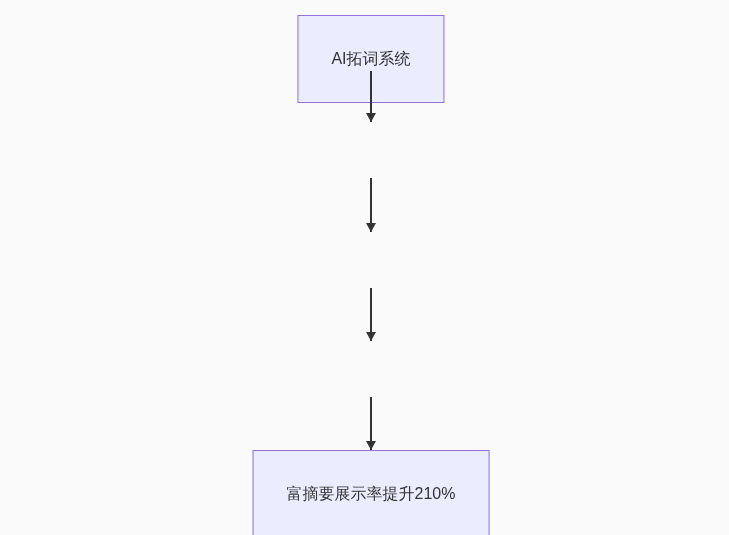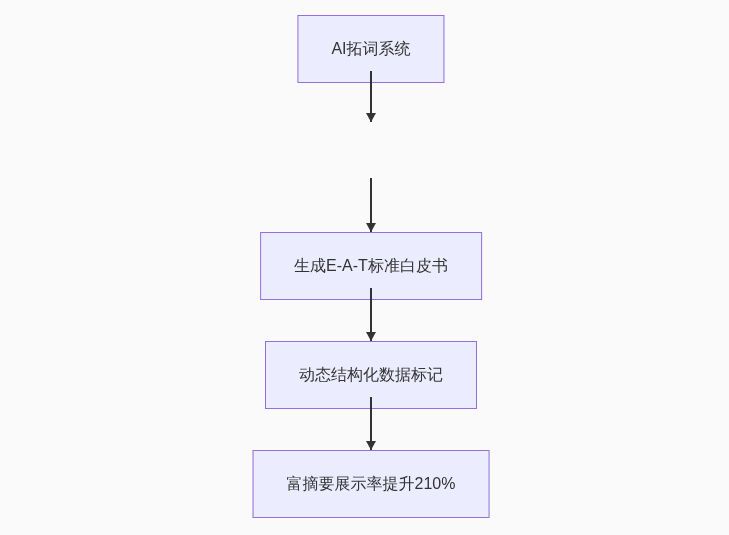--- a/index.html
+++ b/index.html
@@ -15,21 +15,21 @@
     height: 535px;
     background: #fafafa;
     overflow: hidden;
   }
   .node {
     position: absolute;
     left: 371px;
     transform: translateX(-50%);
     height: 54px;
     line-height: 54px;
-    padding: 6px 33px;
+    padding: 16px 33px;
     background: #ececff;
     border: 1px solid #9370db;
     color: #333333;
     font-size: 16px;
     white-space: nowrap;
     text-align: left;
     box-sizing: content-box;
   }
   .arrow {
     position: absolute;
@@ -60,31 +60,25 @@
 
   <div class="arrow" style="top:71px;height:51px">
     <span class="arrow-head"></span>
   </div>
 
 
   <div class="arrow" style="top:178px;height:54px">
     <span class="arrow-head"></span>
   </div>
 
-  <div class="node" style="top:232px">
-    <span>生成E-A-T标准白皮书</span>
-  </div>
 
   <div class="arrow" style="top:288px;height:53px">
     <span class="arrow-head"></span>
   </div>
 
-  <div class="node" style="top:341px">
-    <span>动态结构化数据标记</span>
-  </div>
 
   <div class="arrow" style="top:397px;height:53px">
     <span class="arrow-head"></span>
   </div>
 
   <div class="node" style="top:450px">
     <span>富摘要展示率提升210%</span>
   </div>
 
 </div>

